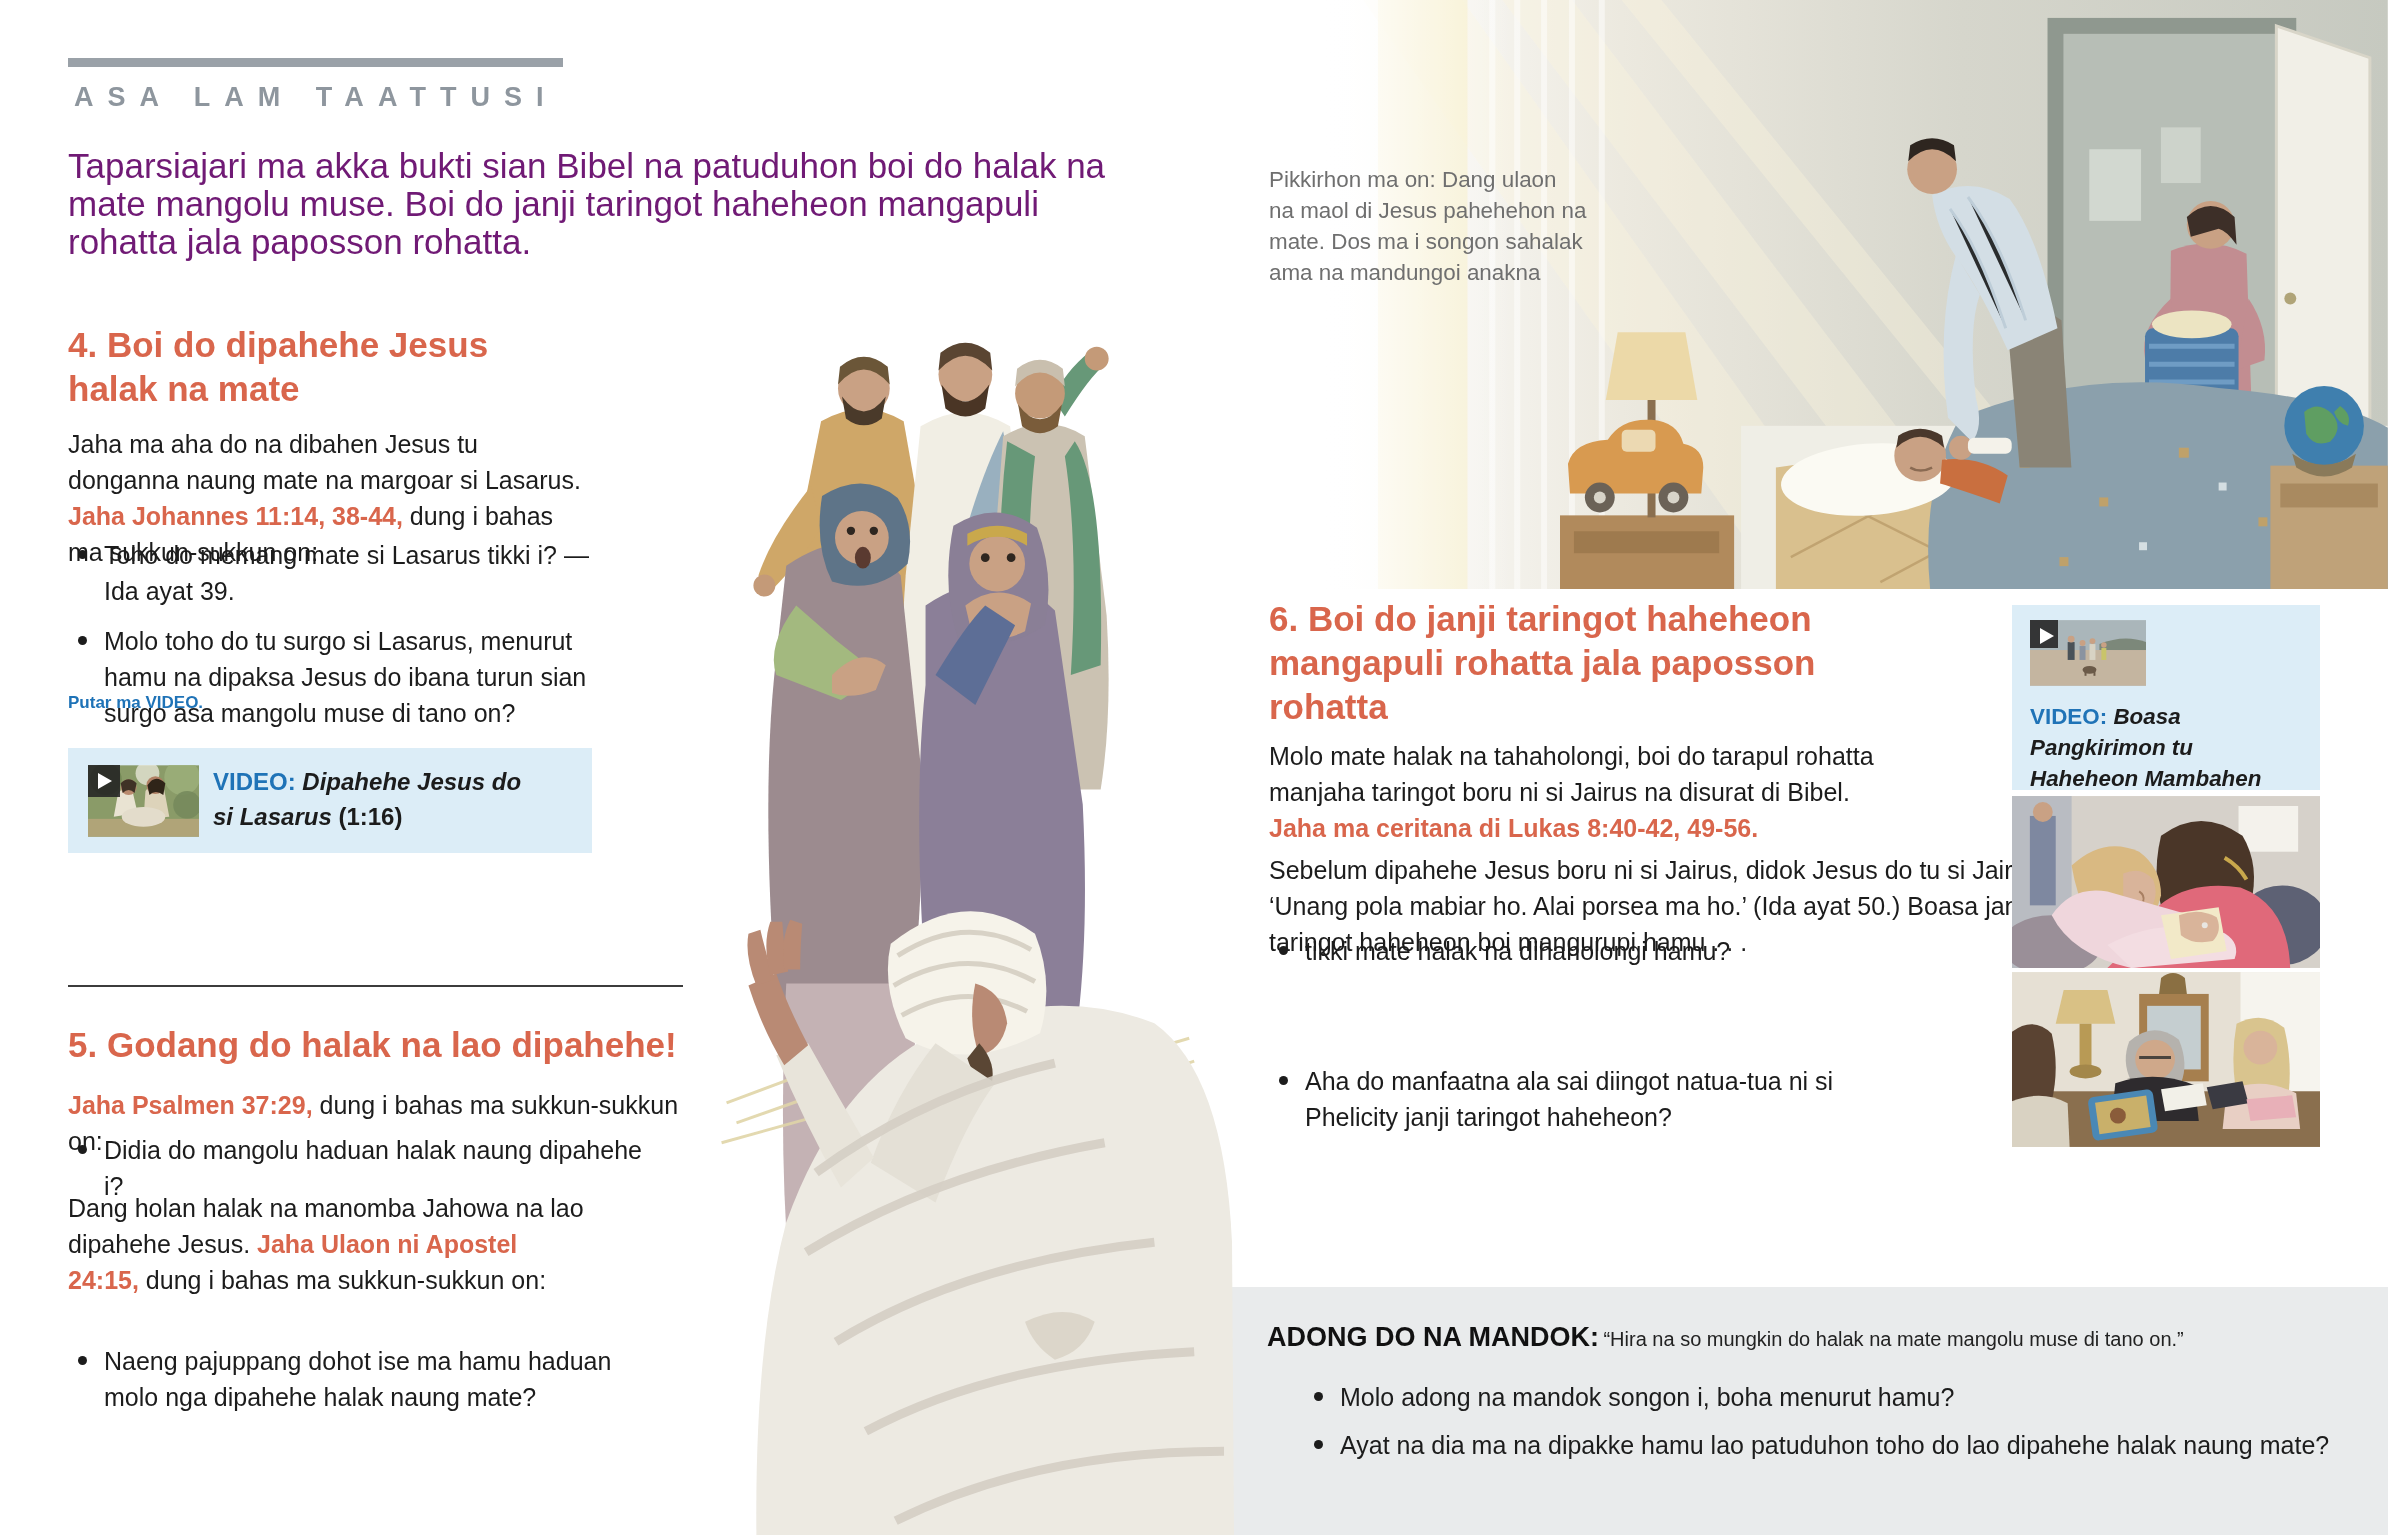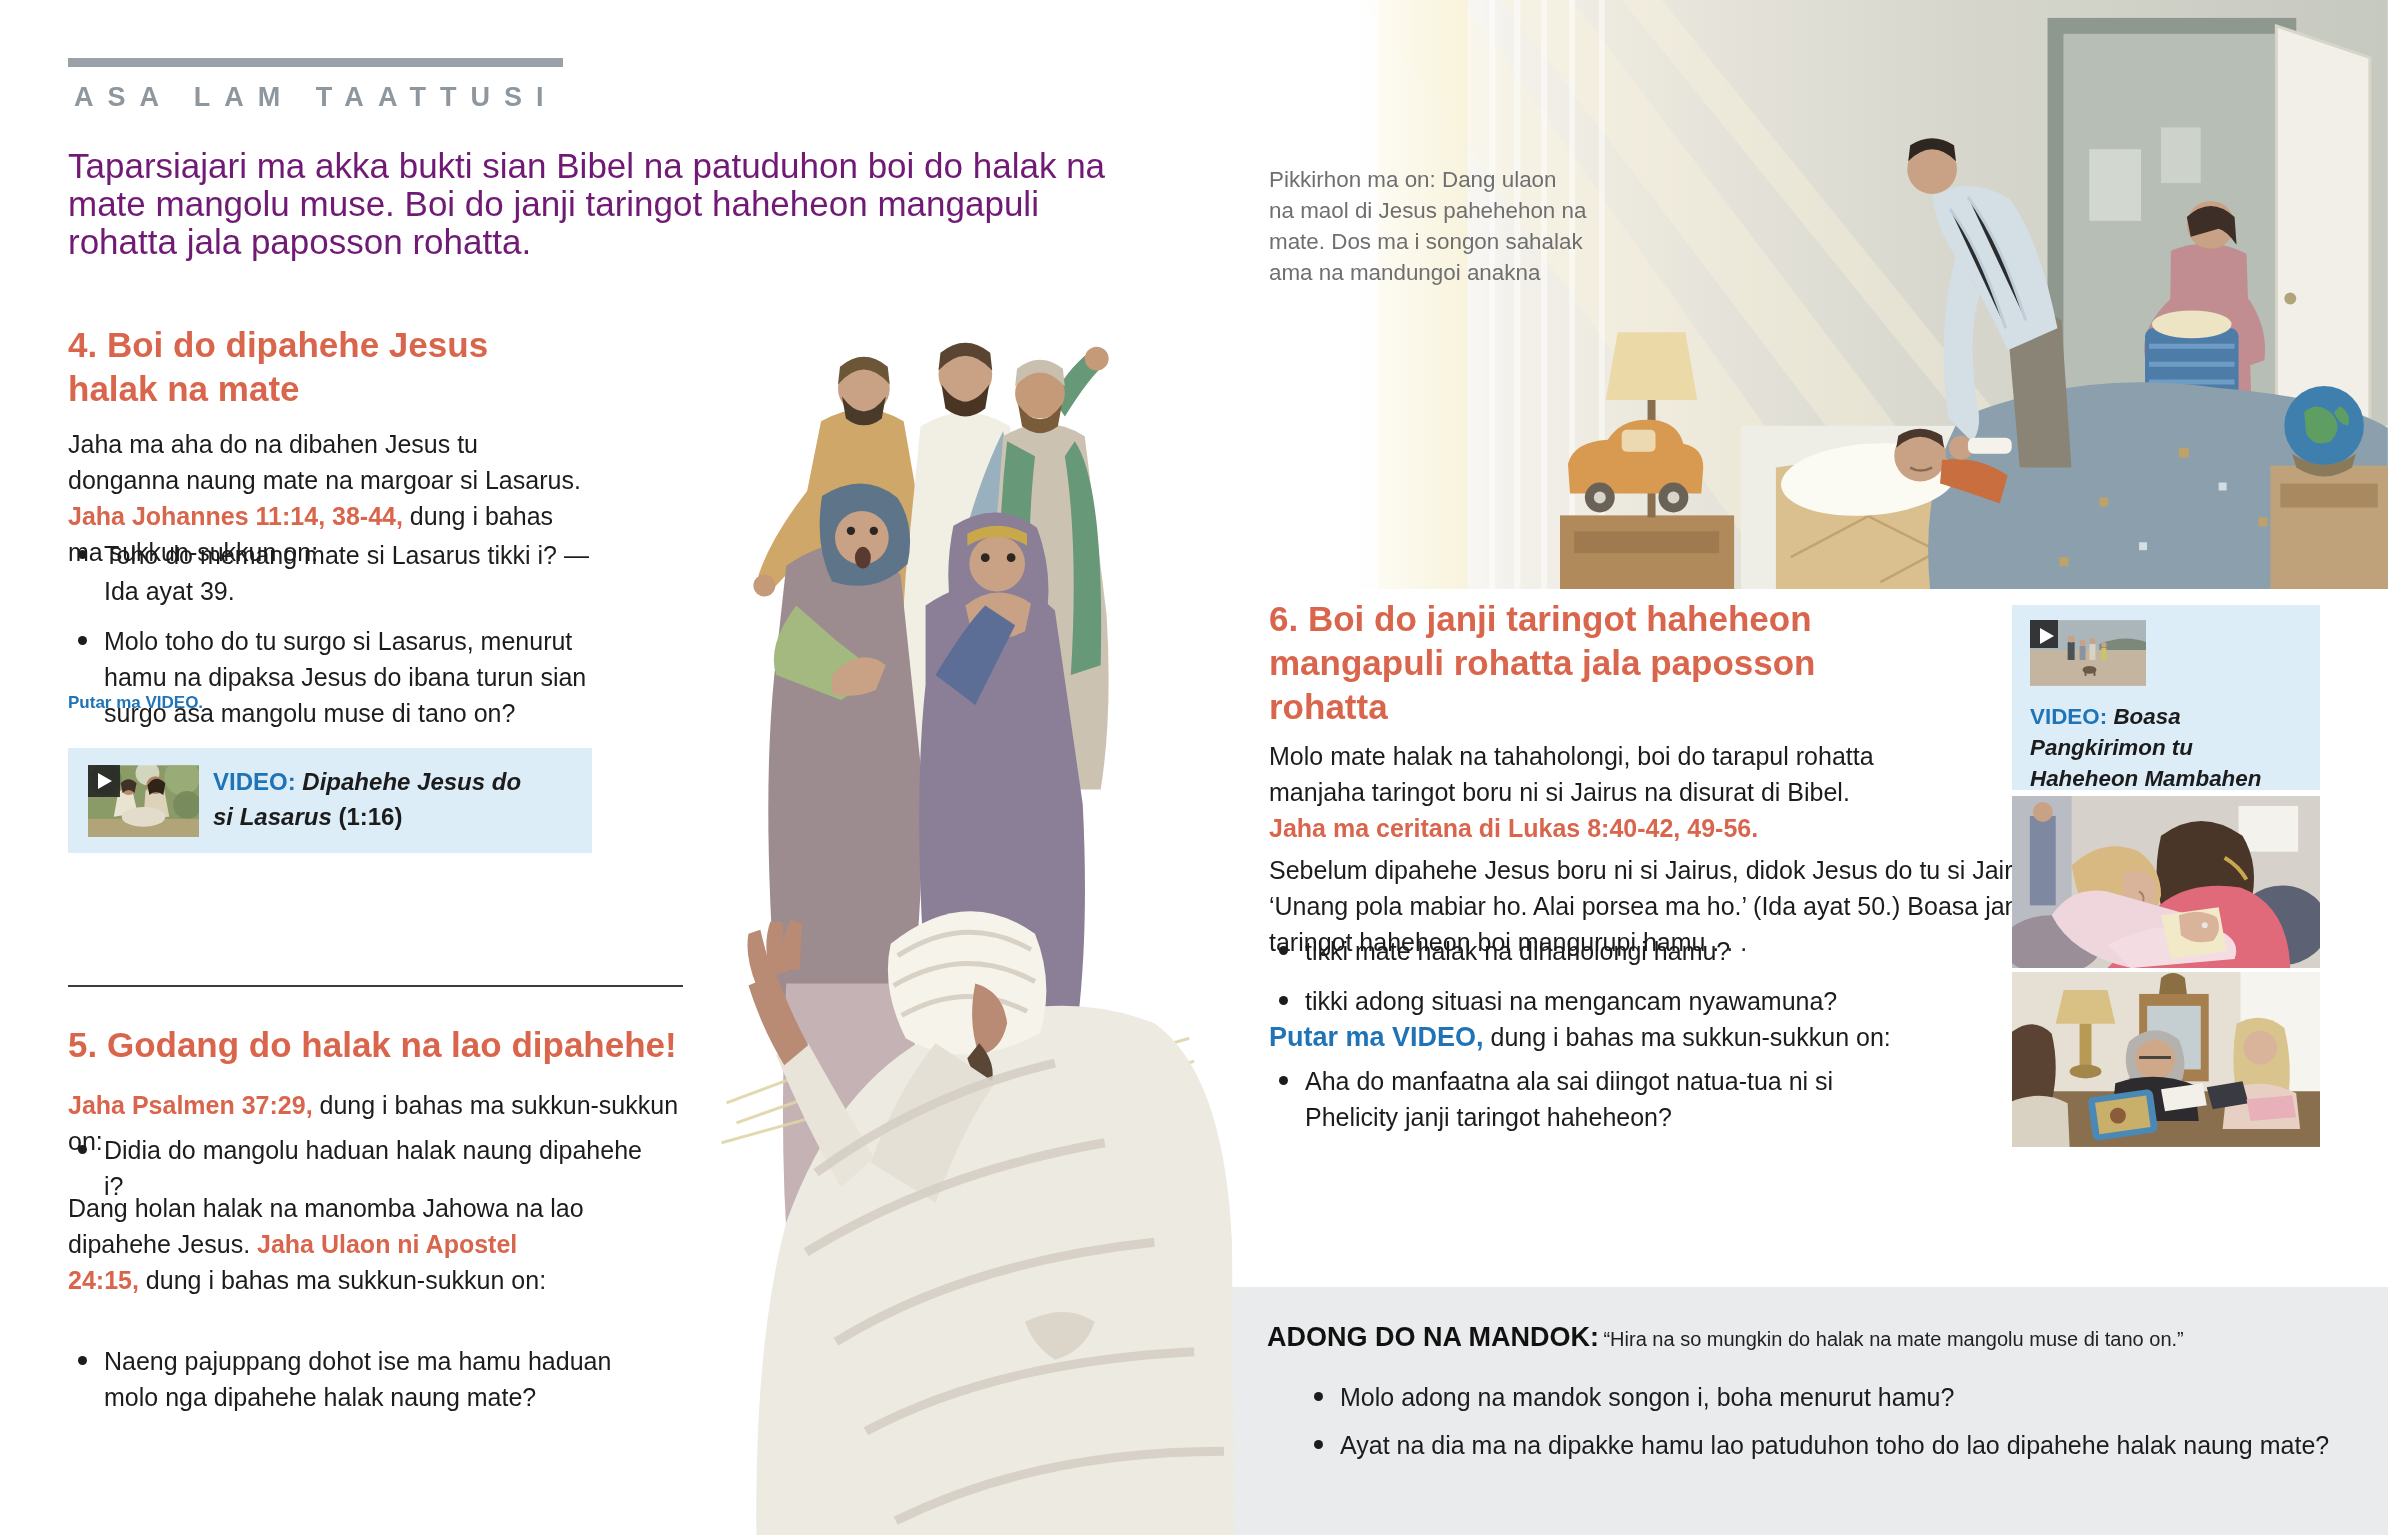--- a/index.html
+++ b/index.html
@@ -291,23 +291,21 @@
     </svg>
   </div>
 
   <div class="abs caption" style="left:1269px;top:164px;width:318px;z-index:2;">Pikkirhon ma on: Dang ulaon na maol di Jesus pahehehon na mate. Dos ma i songon sahalak ama na mandungoi anakna</div>
 
   <div class="abs h-sec" style="left:1269px;top:597px;width:607px;">6. Boi do janji taringot haheheon mangapuli rohatta jala paposson rohatta</div>
   <div class="abs para" style="left:1269px;top:738px;width:627px;"><span>Molo mate halak na tahaholongi, boi do tarapul rohatta manjaha taringot boru ni si Jairus na disurat di Bibel. </span><span class="ref">Jaha ma ceritana di Lukas 8:40-42, 49-56.</span></div>
   <div class="abs para" style="left:1269px;top:852px;width:796px;">Sebelum dipahehe Jesus boru ni si Jairus, didok Jesus do tu si Jairus, ‘Unang pola mabiar ho. Alai porsea ma ho.’ (Ida ayat 50.) Boasa janji taringot haheheon boi mangurupi hamu . . .</div>
   <ul class="bullets abs" style="left:1269px;top:933px;width:697px;">
     <li>tikki mate halak na dihaholongi hamu?</li>
-    <li>tikki adong situasi na mengancam nyawamuna?</li>
   </ul>
-  <div class="abs para" style="left:1269px;top:1019px;width:796px;"><span class="cta" style="font-size:27px;">Putar ma VIDEO,</span><span> dung i bahas ma sukkun-sukkun on:</span></div>
   <ul class="bullets abs" style="left:1269px;top:1063px;width:637px;">
     <li>Aha do manfaatna ala sai diingot natua-tua ni si Phelicity janji taringot haheheon?</li>
   </ul>
 
   <div class="abs videobox" style="left:2012px;top:605px;width:308px;height:185px;">
     <div class="abs photo" style="left:18px;top:15px;width:116px;height:66px;">
       <svg width="116" height="66" viewBox="0 0 117 66">
         <rect width="117" height="66" fill="#b6bfc2"></rect>
         <rect x="0" y="0" width="117" height="30" fill="#aab6ba"></rect>
         <path d="M70 24 Q95 14 117 22 L117 32 L70 30 Z" fill="#7c887a"></path>

